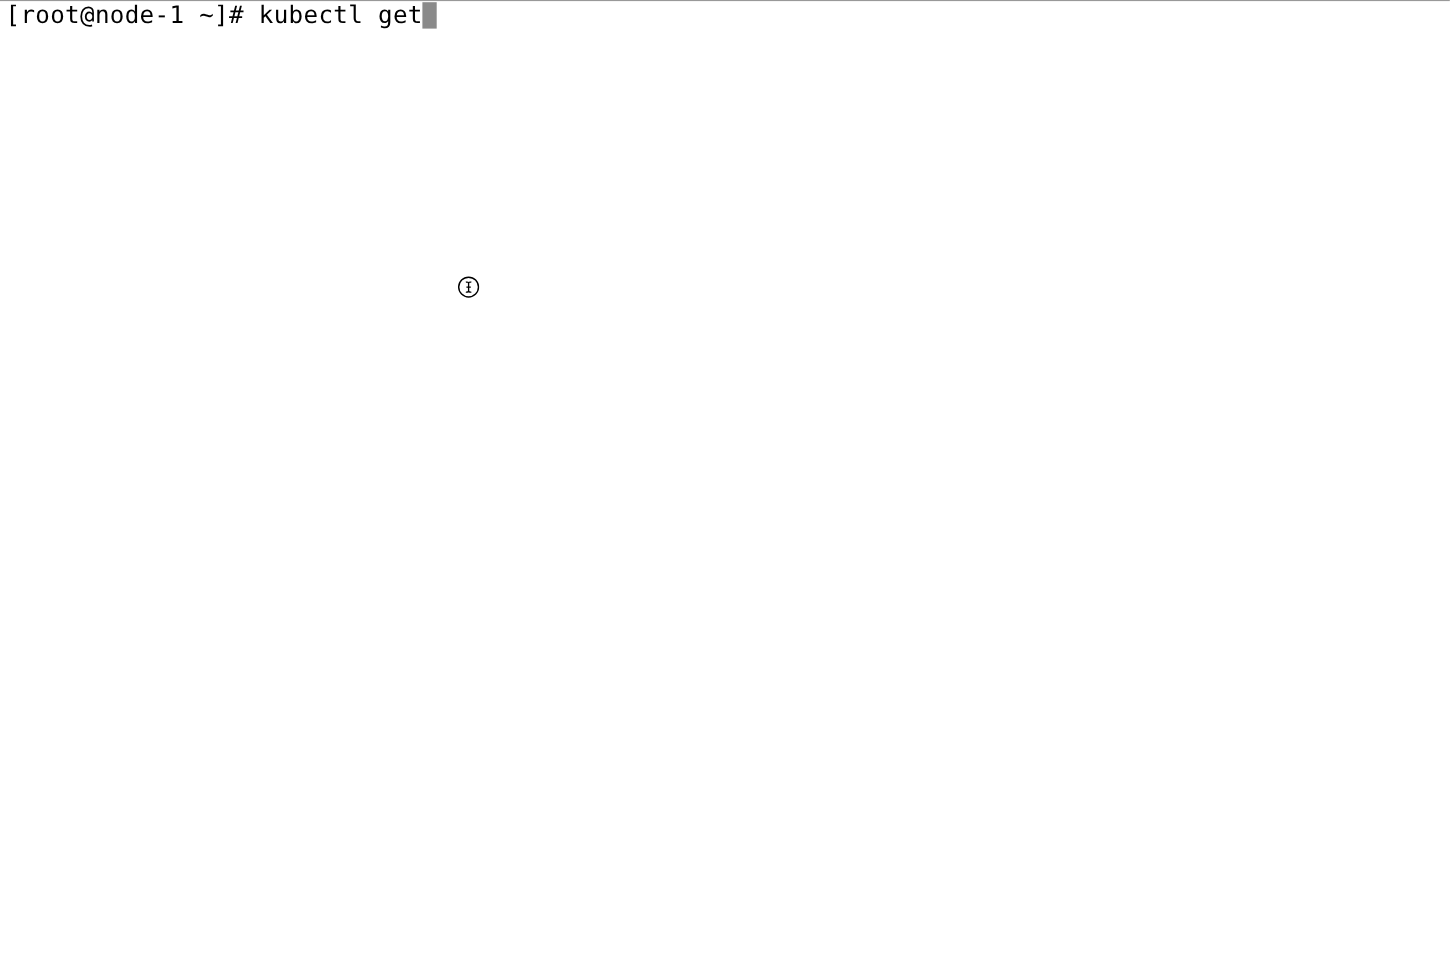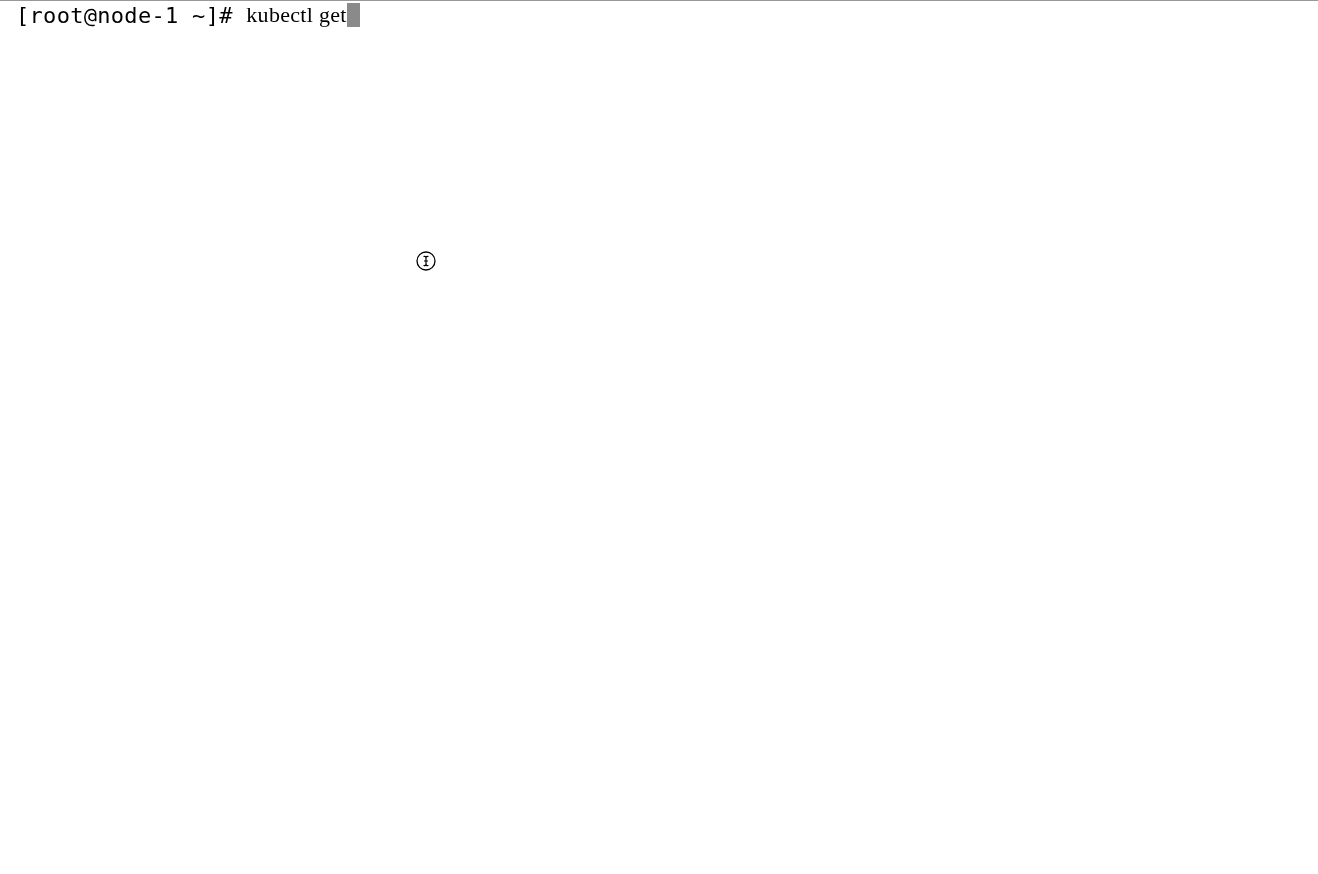--- a/index.html
+++ b/index.html
@@ -14,31 +14,30 @@
       font-family: "Menlo", "Monaco", "Consolas", "DejaVu Sans Mono", monospace;
       font-size: 22px;
       color: #000000;
       position: relative;
       overflow: hidden;
       border-top: 1px solid #999999;
     }
     .terminal-line {
       display: flex;
       align-items: center;
-      padding-left: 16px;
+      padding-left: 5px;
       padding-top: 1px;
       white-space: pre;
       letter-spacing: 0.3px;
     }
     .prompt {
       display: inline;
     }
     .command {
       display: inline;
-      font-family: Liberation Serif, serif;
     }
     .cursor {
       display: inline-block;
       width: 13px;
       height: 24px;
       background: #8a8a8a;
       vertical-align: bottom;
       margin-bottom: 1px;
     }
     .text-cursor-icon {

